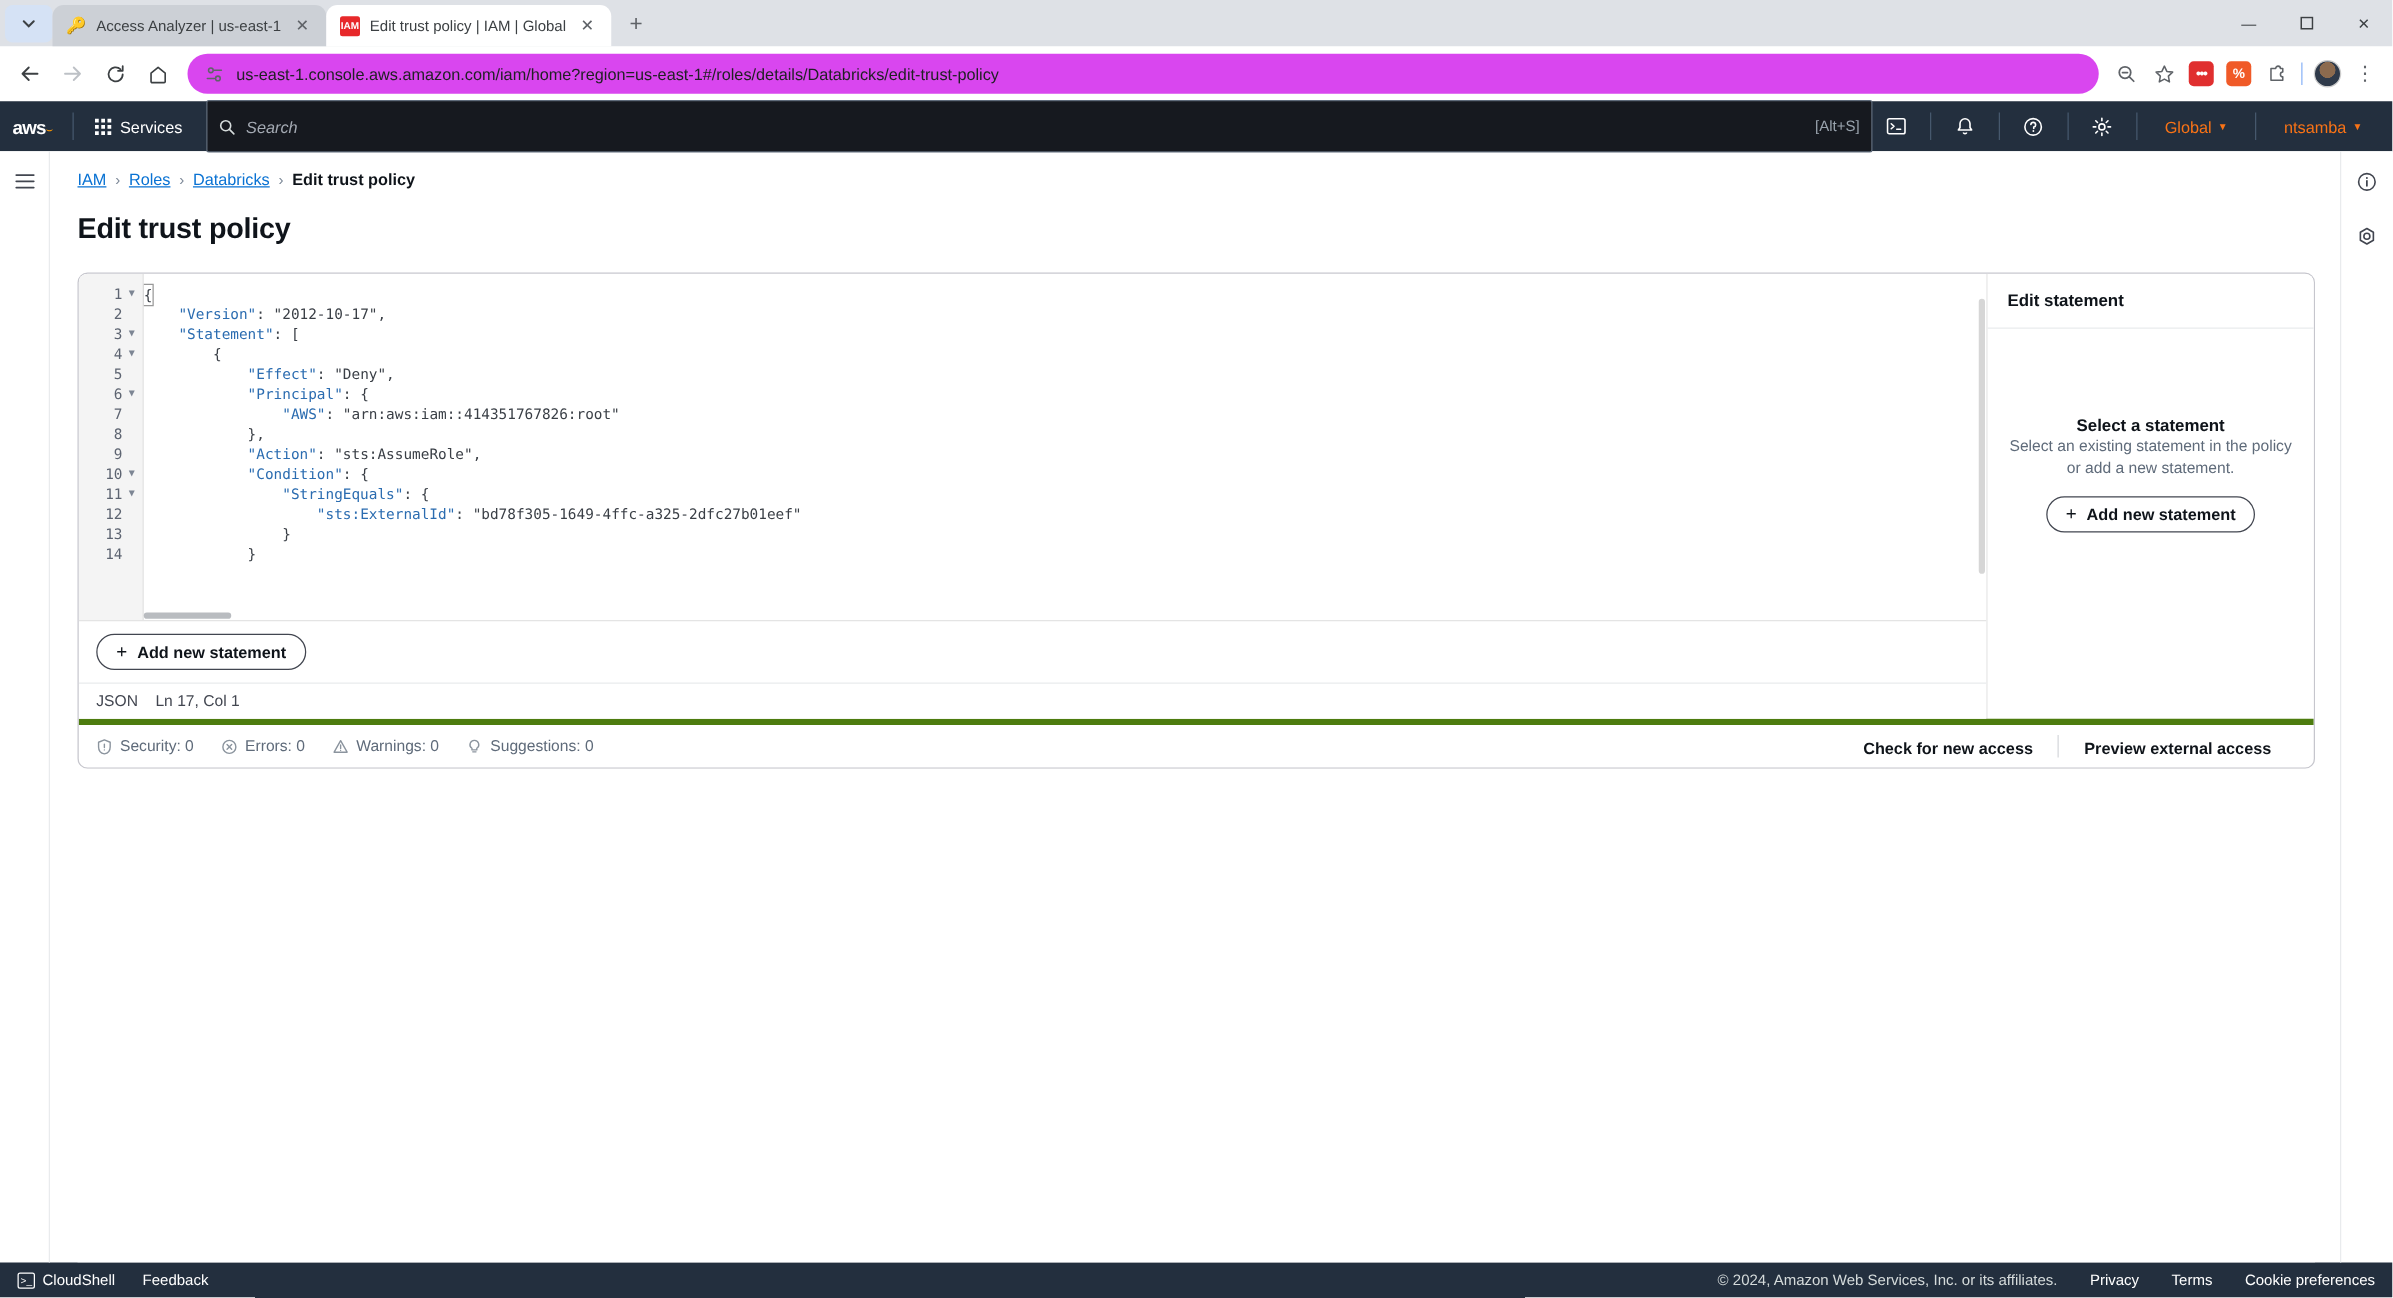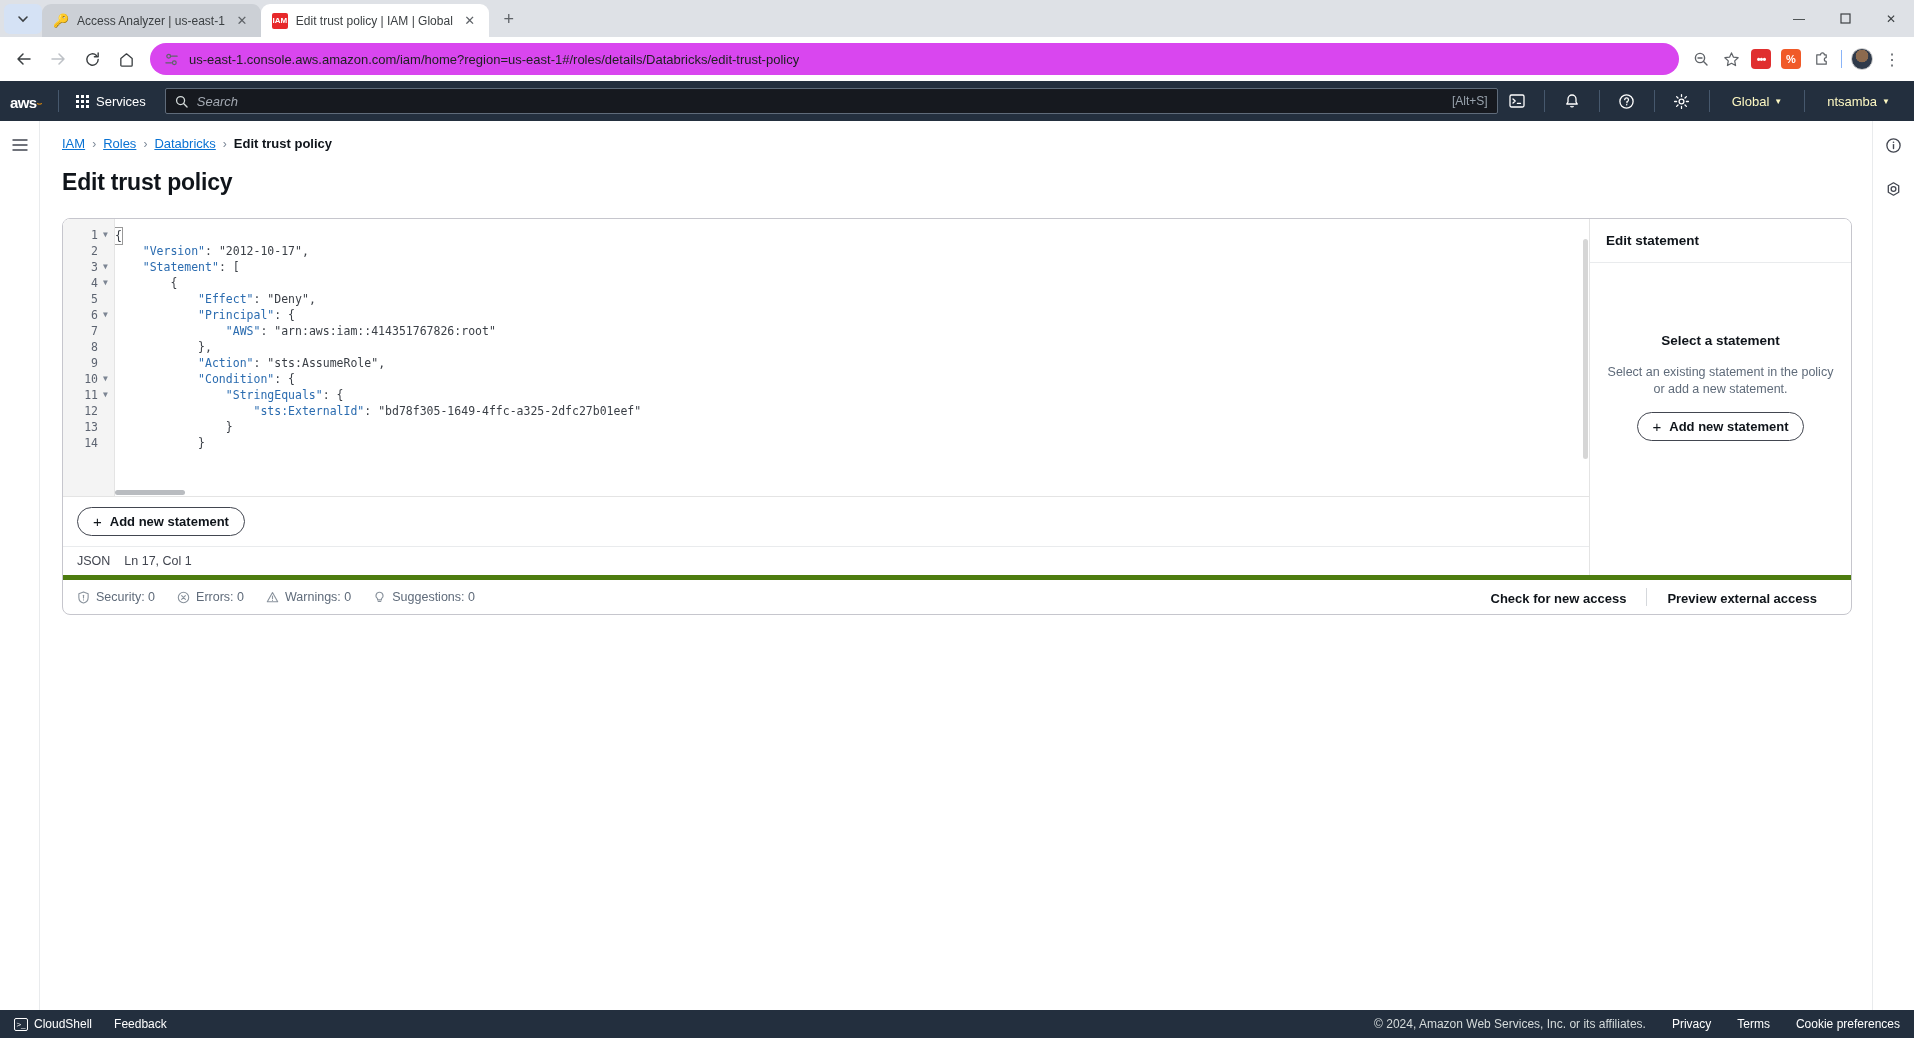--- a/index.html
+++ b/index.html
@@ -111,34 +111,34 @@
   .services-btn {
     display: flex; align-items: center; gap: 7px; padding: 6px 9px;
     color: #fff; font-size: 13px; cursor: pointer; border-radius: 2px;
   }
   .grid-icon {
     display: grid; grid-template-columns: repeat(3, 3px);
     grid-template-rows: repeat(3, 3px); gap: 2px;
   }
   .grid-icon i { background: #fff; width: 3px; height: 3px; display: block; }
   .aws-search {
-    flex: 1; max-width: 1450px; height: 26px; margin-left: 10px;
+    flex: 1; max-width: 1450px; height: 42px; margin-left: 10px;
     background: #16191f; border: 1px solid #5f6b7a; border-radius: 2px;
     display: flex; align-items: center; padding: 0 9px; gap: 9px; cursor: text;
   }
   .aws-search-ph { flex: 1; color: #a4aab3; font-size: 13px; font-style: italic; }
   .aws-search-kbd { color: #99a3ad; font-size: 12px; }
   .hdr-right { display: flex; align-items: center; gap: 0; padding-right: 10px; }
   .hdr-ic {
     width: 38px; height: 40px; display: flex; align-items: center;
     justify-content: center; color: #fff; cursor: pointer;
   }
   .hdr-txt {
     padding: 0 14px; height: 40px; display: flex; align-items: center;
-    color: #fef9c3; font-size: 13px; cursor: pointer; gap: 5px;
+    color: #f97316; font-size: 13px; cursor: pointer; gap: 5px;
   }
 
   
   .console-body { display: flex; height: calc(1038px - 37px - 44px - 40px - 28px); background: #fff; }
   .left-rail {
     width: 40px; flex: none; border-right: 1px solid #e9ebed;
     padding-top: 12px; display: flex; flex-direction: column; align-items: center;
   }
   .rail-btn {
     width: 24px; height: 24px; display: flex; align-items: center;
@@ -239,21 +239,21 @@
   }
   .side-head {
     padding: 14px 16px; font-size: 13.5px; font-weight: bold; color: #0f141a;
     border-bottom: 1px solid #e9ebed;
   }
   .side-body {
     flex: 1; display: flex; flex-direction: column; align-items: center;
     justify-content: flex-start; padding: 70px 16px 0; text-align: center;
   }
   .side-h {
-    font-size: 13.5px; font-weight: bold; color: #0f141a; margin-bottom: 16px;
+    font-size: 13.5px; font-weight: bold; color: #0f141a; margin-bottom: 1px;
   }
   .side-p {
     font-size: 12.5px; color: #5f6b7a; line-height: 17px; margin-bottom: 14px;
   }
 
   
   .insights-bar {
     border-top: 5px solid #4d7c0f; display: flex; align-items: center;
     padding: 8px 14px; font-size: 12.5px; color: #5f6b7a; gap: 22px;
   }

